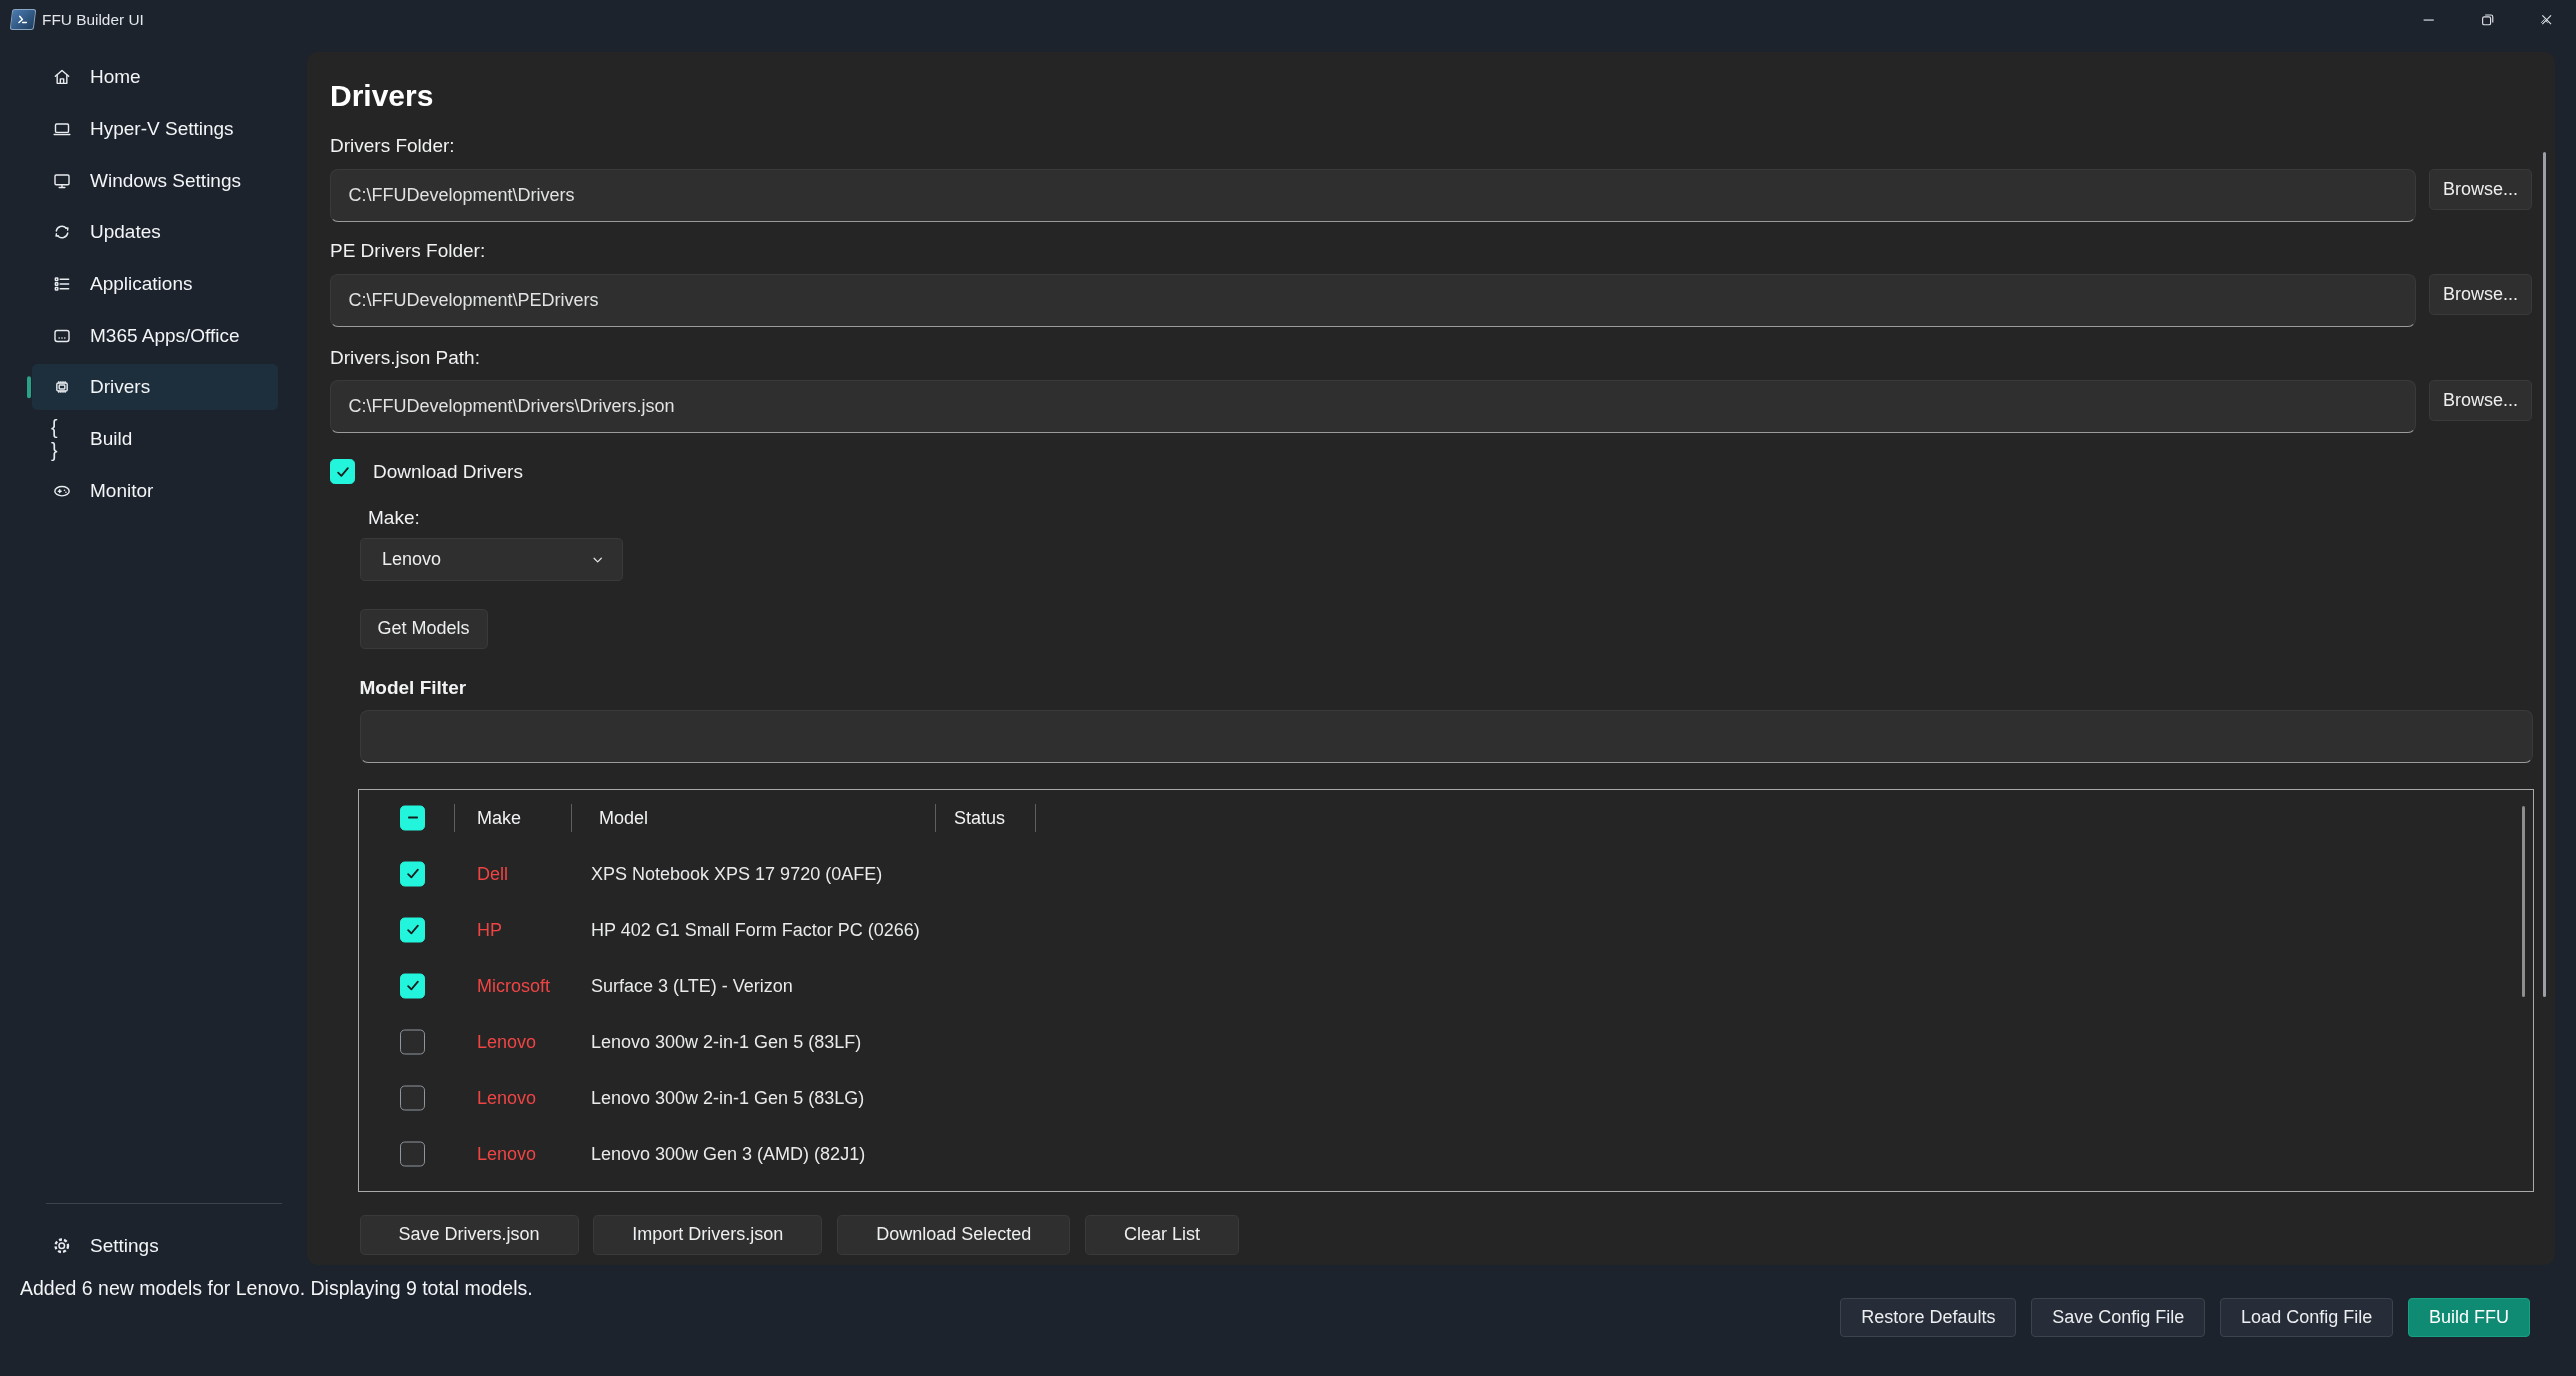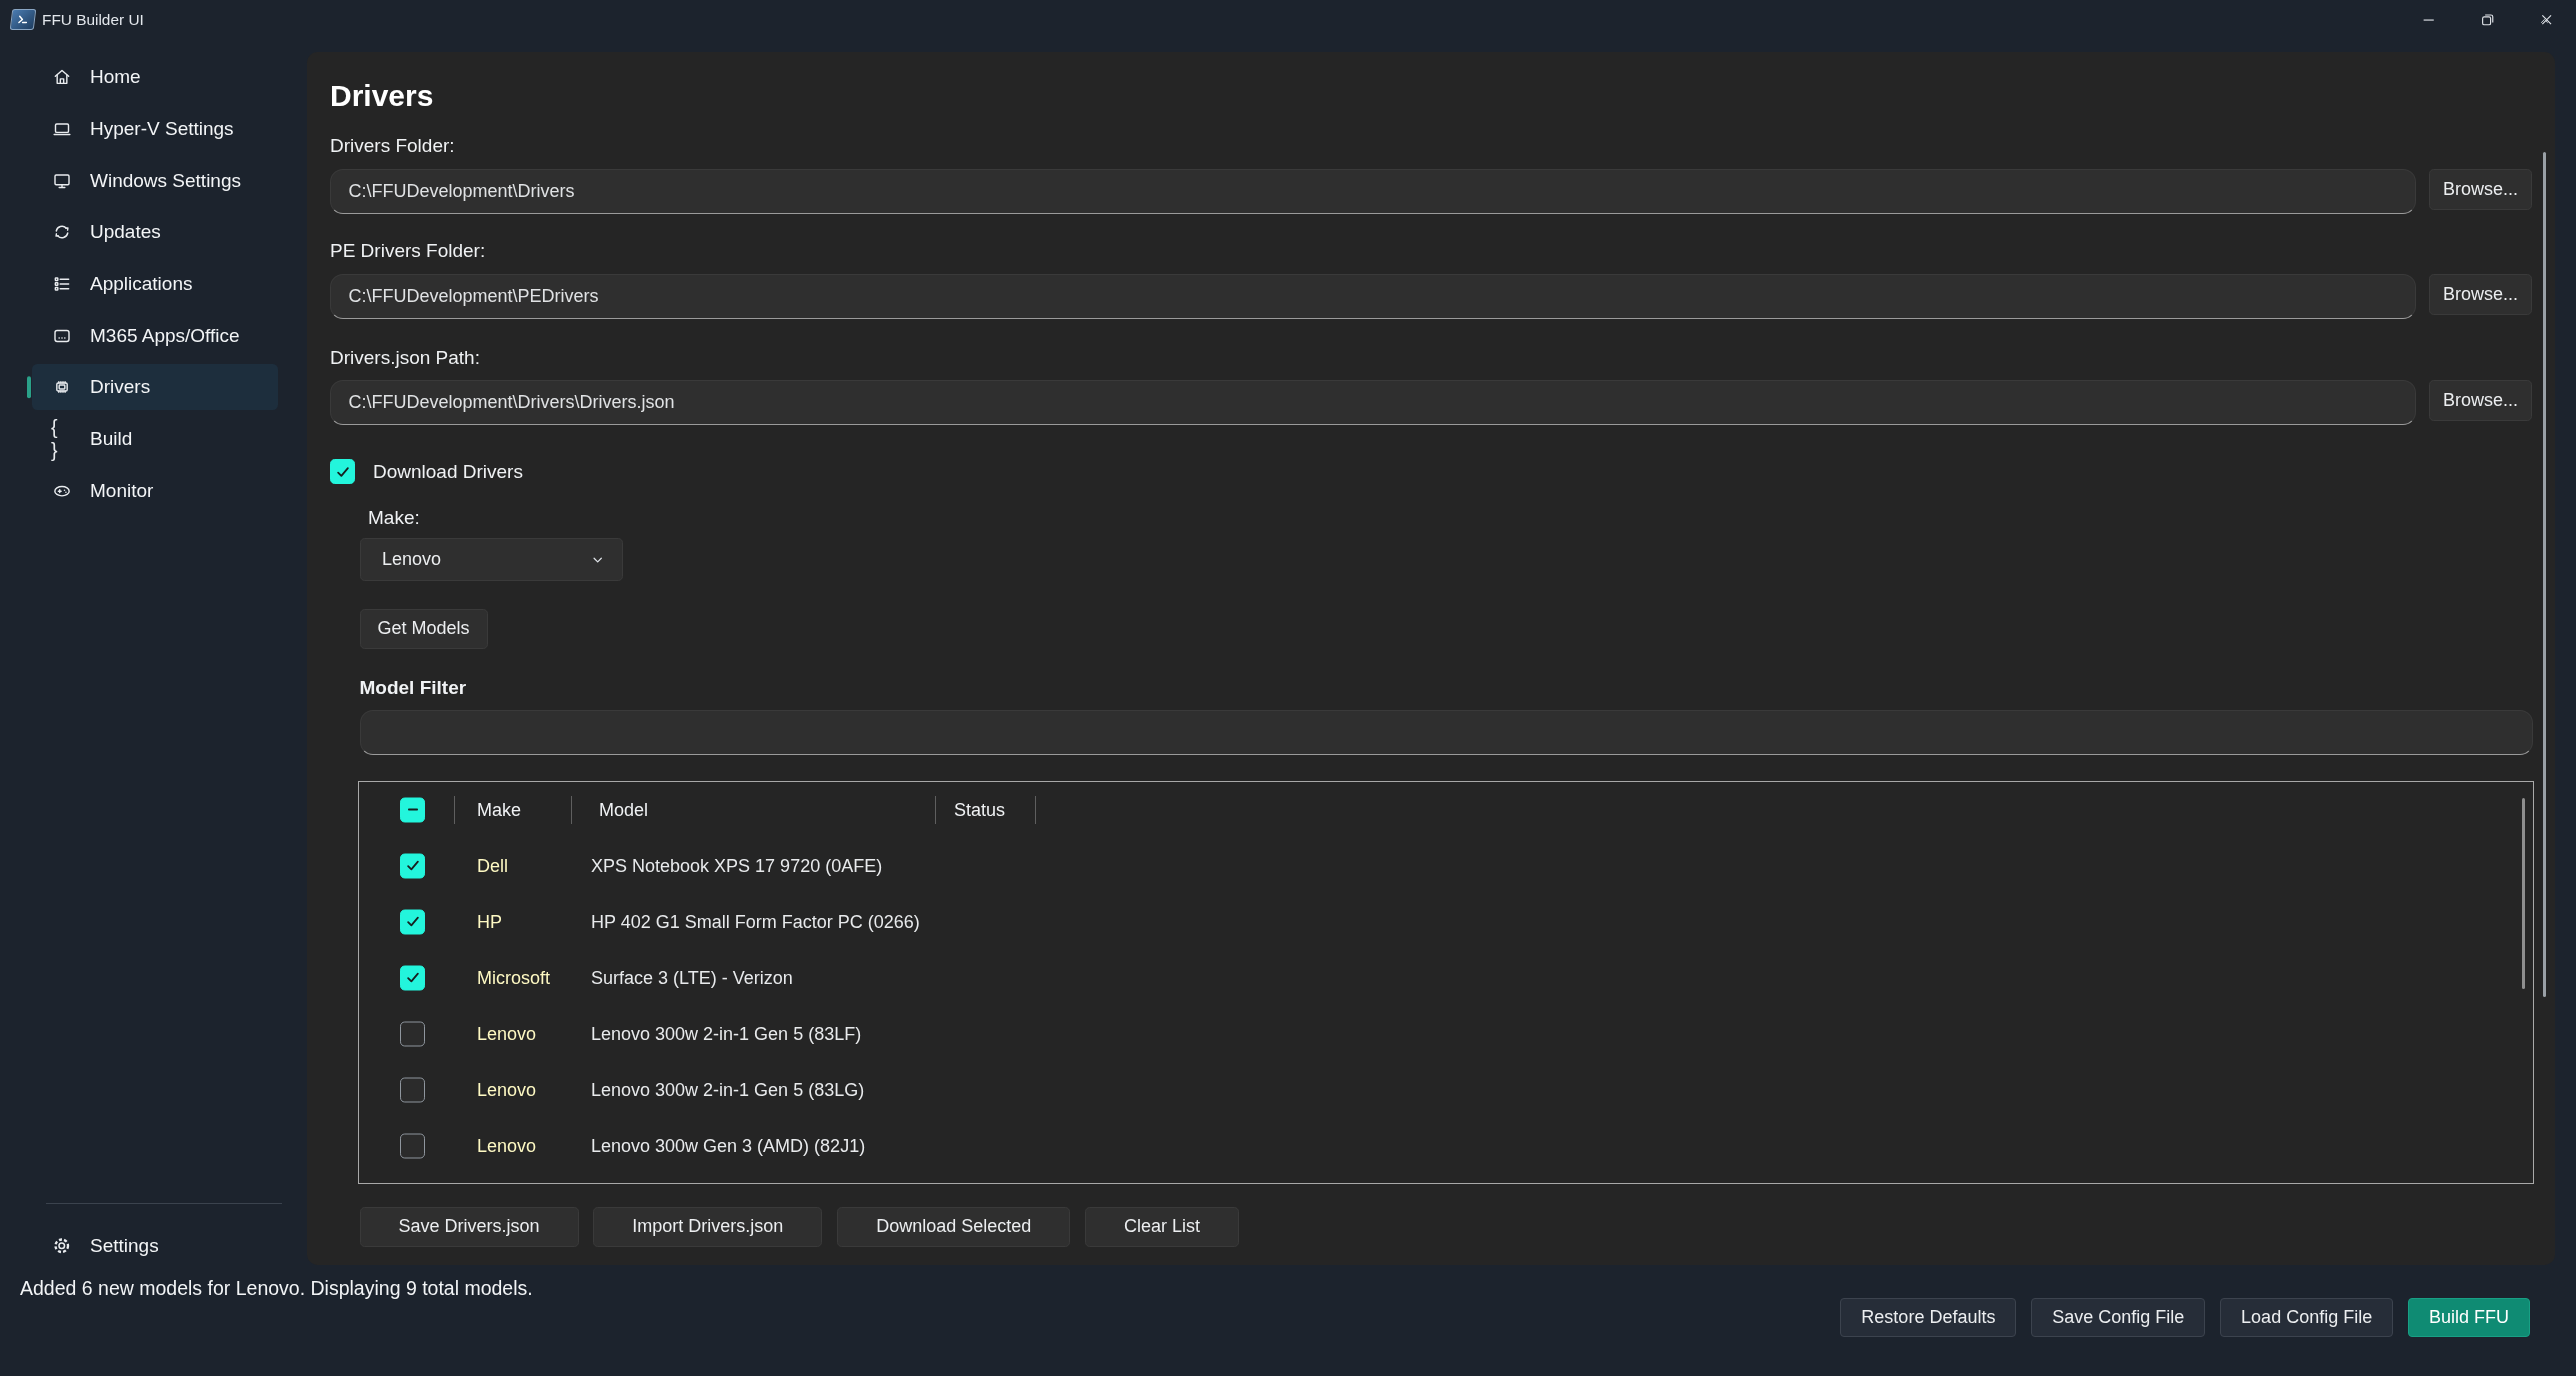--- a/index.html
+++ b/index.html
@@ -35,22 +35,22 @@
 
   
   .panel{position:absolute;left:307px;top:52px;width:2248px;height:1213px;background:#252525;
          border-radius:10.7px;overflow:hidden;}
   .panel-inner{padding:0 23px;}
   .h1{margin:23px 0 0 0;font-size:30px;line-height:42px;font-weight:600;color:#ffffff;}
   .field-label{margin-top:16px;font-size:19px;line-height:25.5px;color:#f0f2f4;}
   .field-label.gap42{margin-top:28px;} .field-label.gap44{margin-top:29.5px;}
   .input-row{display:flex;gap:13.4px;height:41px;}
   .input-row.mt16{margin-top:10.7px;} .input-row.mt14{margin-top:9.4px;}
-  .text-input{flex:1;height:45px;box-sizing:border-box;background:#2f2f2f;border:0.7px solid #3a3a3a;
-              border-bottom:1.3px solid #9b9b9b;border-radius:13px;color:#e0e2e4;font-size:18px;
+  .text-input{flex:1;height:53px;box-sizing:border-box;background:#2f2f2f;border:0.7px solid #3a3a3a;
+              border-bottom:1.3px solid #9b9b9b;border-radius:8px;color:#e0e2e4;font-size:18px;
               padding:0 13.4px 0 17.4px;font-family:"Liberation Sans",sans-serif;outline:none;}
   .btn{height:41px;box-sizing:border-box;background:#2f2f2f;border:0.7px solid #3a3a3a;border-radius:4.7px;
        color:#eceef0;font-size:18px;display:flex;align-items:center;justify-content:center;
        padding:0 38px;white-space:nowrap;cursor:default;font-family:"Liberation Sans",sans-serif;}
   .browse-btn{width:103px;padding:12px;}
   .checkbox-row{margin-top:38px;display:flex;align-items:center;gap:18px;height:25.5px;}
   .checkbox{width:25px;height:25px;box-sizing:border-box;border-radius:4.7px;border:1.3px solid #8f969e;
             background:#2b2b2b;display:flex;align-items:center;justify-content:center;flex:0 0 25px;}
   .checkbox.checked,.checkbox.indeterminate{background:#23f5dc;border-color:#23f5dc;}
   .checkbox svg{display:none;}
@@ -65,21 +65,21 @@
   .get-models{margin:27.5px 0 0 29.5px;width:128px;height:40px;display:inline-flex;padding:0;}
   .mf-label{margin:26px 0 0 29.5px;font-size:19px;line-height:25.5px;font-weight:700;}
   .filter-input{margin:9.4px 0 0 29.5px;width:2173px;flex:none;display:block;}
   .table{position:relative;margin:26px 0 0 28px;width:2176px;height:403px;box-sizing:border-box;
          border:1.3px solid #a9a9a9;background:#252525;}
   .t-header{position:relative;height:56px;}
   .t-sep{position:absolute;top:14px;width:1.3px;height:28px;background:#5f5f5f;}
   .t-h-text{position:absolute;top:50%;transform:translateY(-50%);font-size:18px;color:#f0f2f4;}
   .t-row{position:relative;height:56px;}
   .t-cb{position:absolute;left:41px;top:50%;transform:translateY(-50%);}
-  .t-make{position:absolute;left:118px;top:50%;transform:translateY(-50%);font-size:18px;color:#fef9c3;}
+  .t-make{position:absolute;left:118px;top:50%;transform:translateY(-50%);font-size:18px;color:#ef4444;}
   .t-model{position:absolute;left:232px;top:50%;transform:translateY(-50%);font-size:18px;color:#e8eaec;}
   .t-status{position:absolute;left:595px;top:50%;transform:translateY(-50%);font-size:18px;color:#e8eaec;}
   .table-scroll-thumb{position:absolute;left:2163px;top:16px;width:3.4px;height:191px;
                       background:#8e8e8e;border-radius:2px;}
   .actions-row{margin:23px 0 0 29.5px;display:flex;gap:14.8px;}
   .actions-row .btn{height:40px;}
 
   
   .footer{position:absolute;left:0;top:1266px;width:100%;height:111px;}
   .status-text{position:absolute;left:20px;top:10.7px;font-size:19.5px;color:#f2f4f6;white-space:nowrap;}

